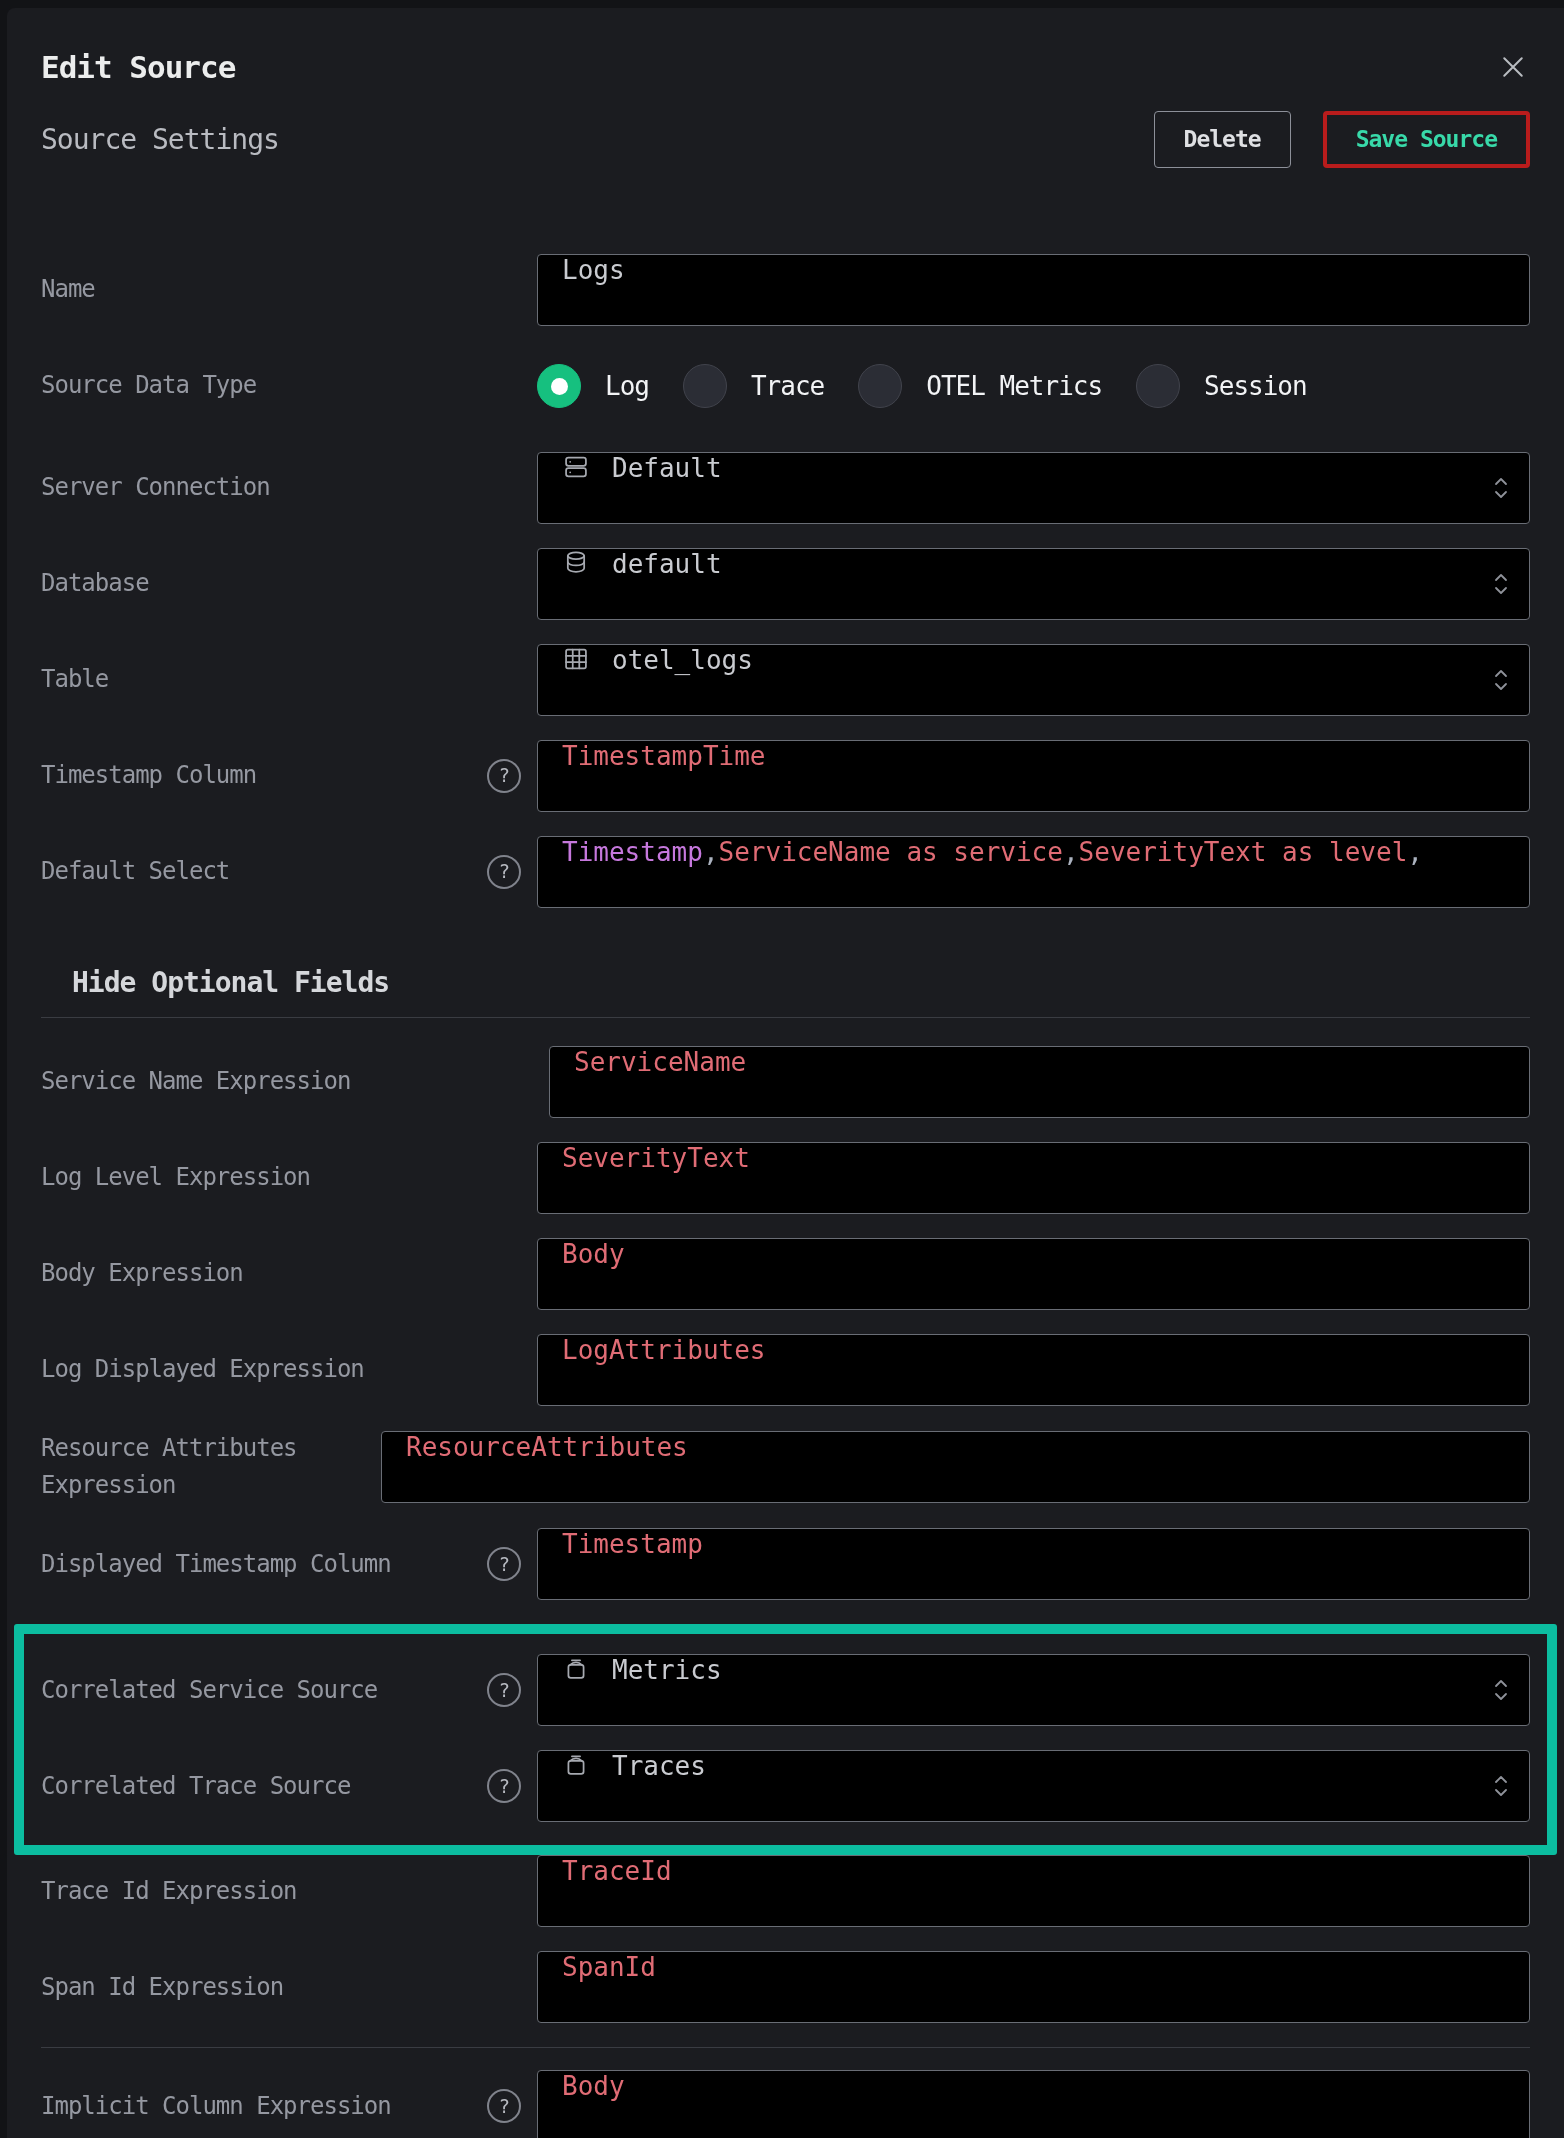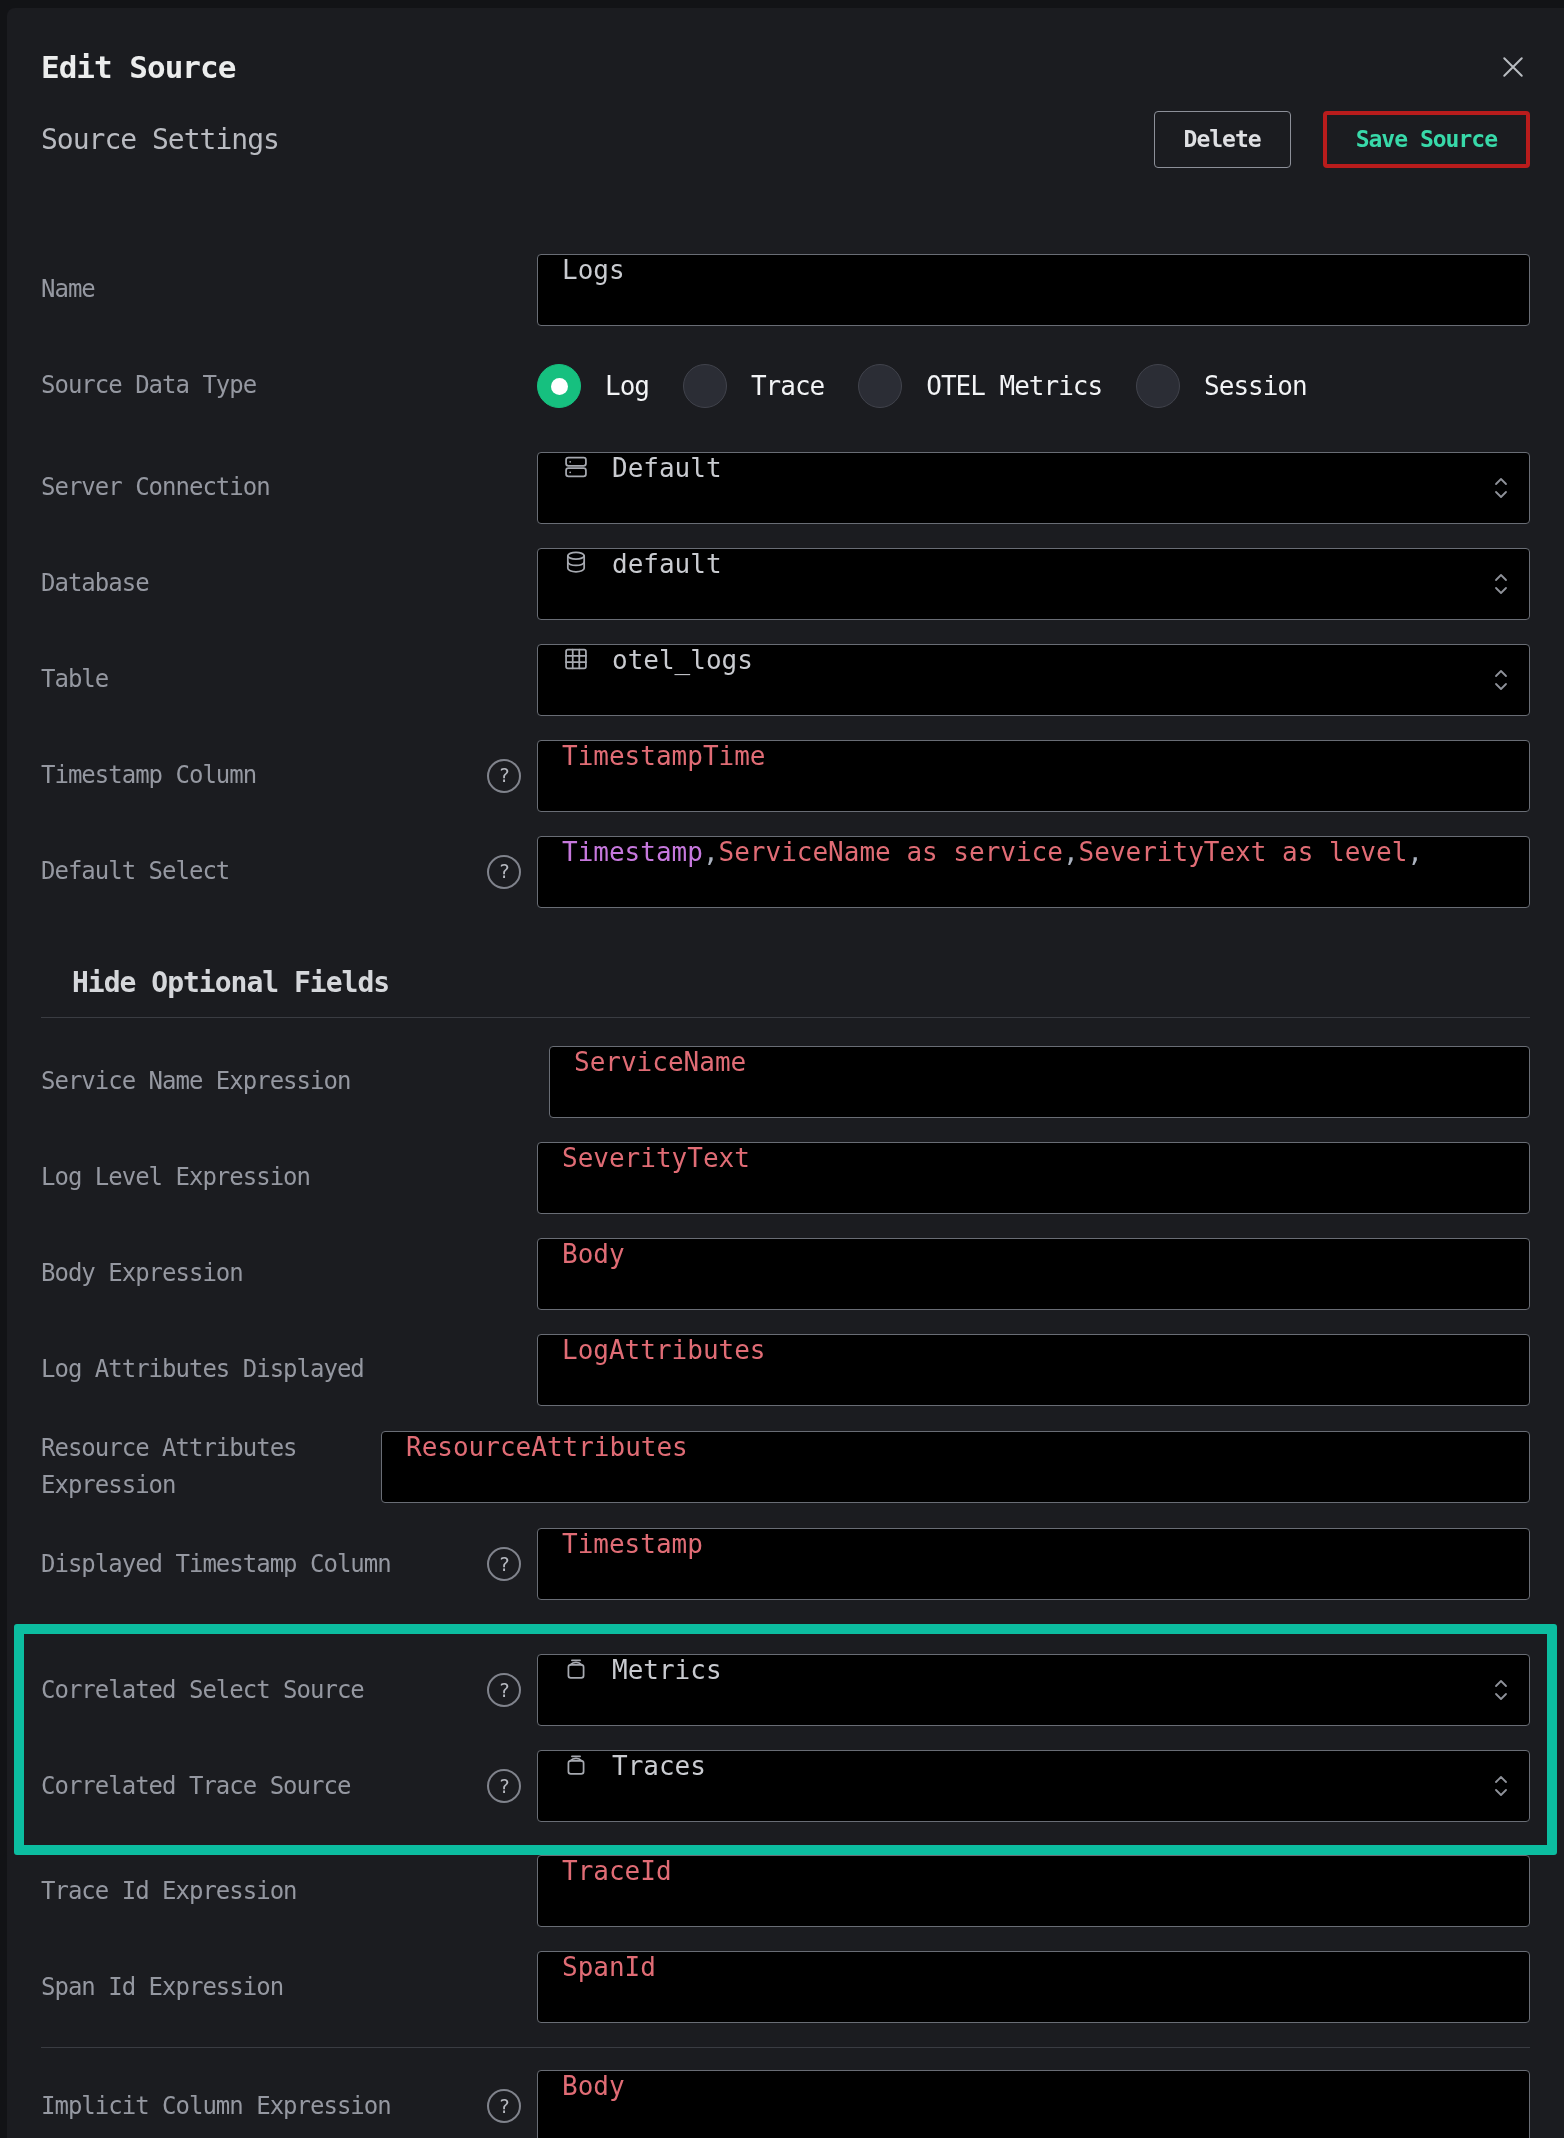--- a/index.html
+++ b/index.html
@@ -275,21 +275,21 @@
     <div class="frow">
       <div class="frow-label">Body Expression</div>
       <div class="field">
         <div class="control">
           <span class="code-pink">Body</span>
         </div>
       </div>
     </div>
 
     <div class="frow">
-      <div class="frow-label">Log Attributes Displayed</div>
+      <div class="frow-label">Log Displayed Expression</div>
       <div class="field">
         <div class="control">
           <span class="code-pink">LogAttributes</span>
         </div>
       </div>
     </div>
 
     <div class="frow">
       <div class="frow-label label-narrow">Resource Attributes Expression</div>
       <div class="field">
@@ -308,21 +308,21 @@
         <div class="control">
           <span class="code-pink">Timestamp</span>
         </div>
       </div>
     </div>
 
     <div class="highlight-box">
 
       <div class="frow">
         <div class="frow-label">
-          <span>Correlated Select Source</span>
+          <span>Correlated Service Source</span>
           <span class="help-icon">?</span>
         </div>
         <div class="field">
           <div class="control select">
             <span class="lead-icon">
               <svg width="28" height="28" viewBox="0 0 24 24" fill="none" stroke="currentColor" stroke-width="1.5" stroke-linecap="round">
                 <path d="M8.5 4.5h7"></path>
                 <path d="M7 8.5a7 7 0 0 1 10 0"></path>
                 <rect x="5.5" y="8.5" width="13" height="11" rx="2"></rect>
               </svg>

